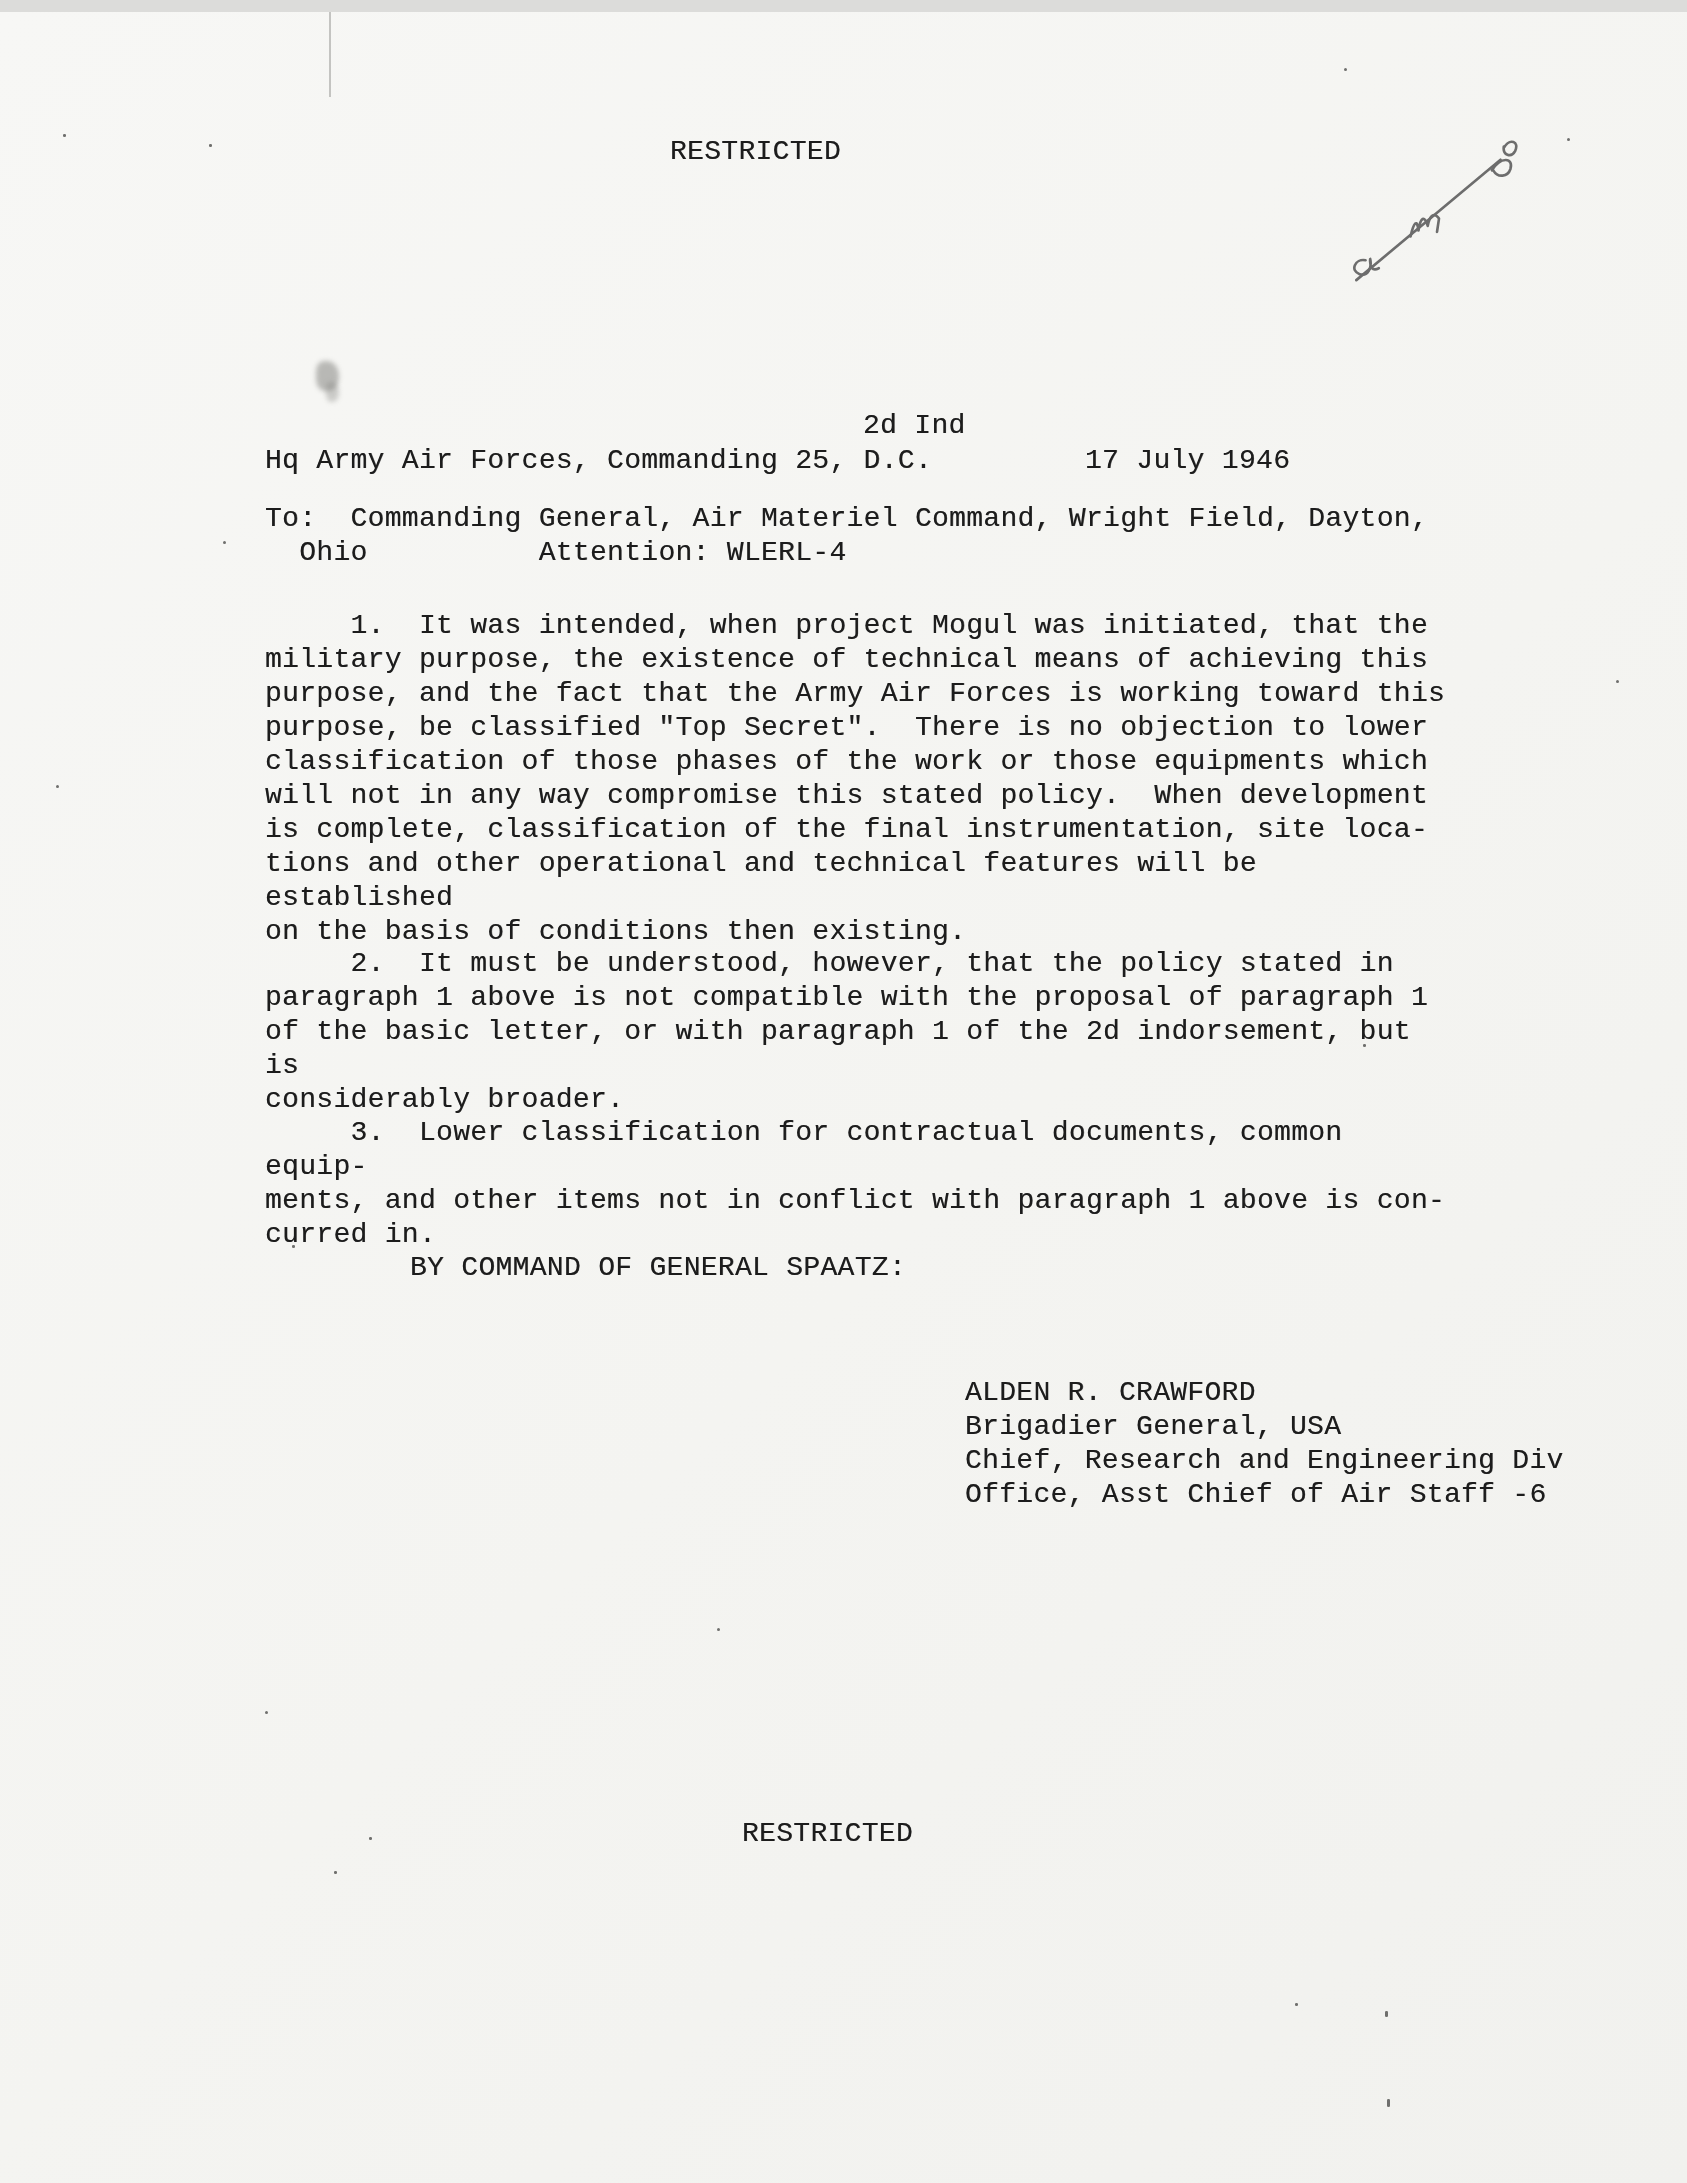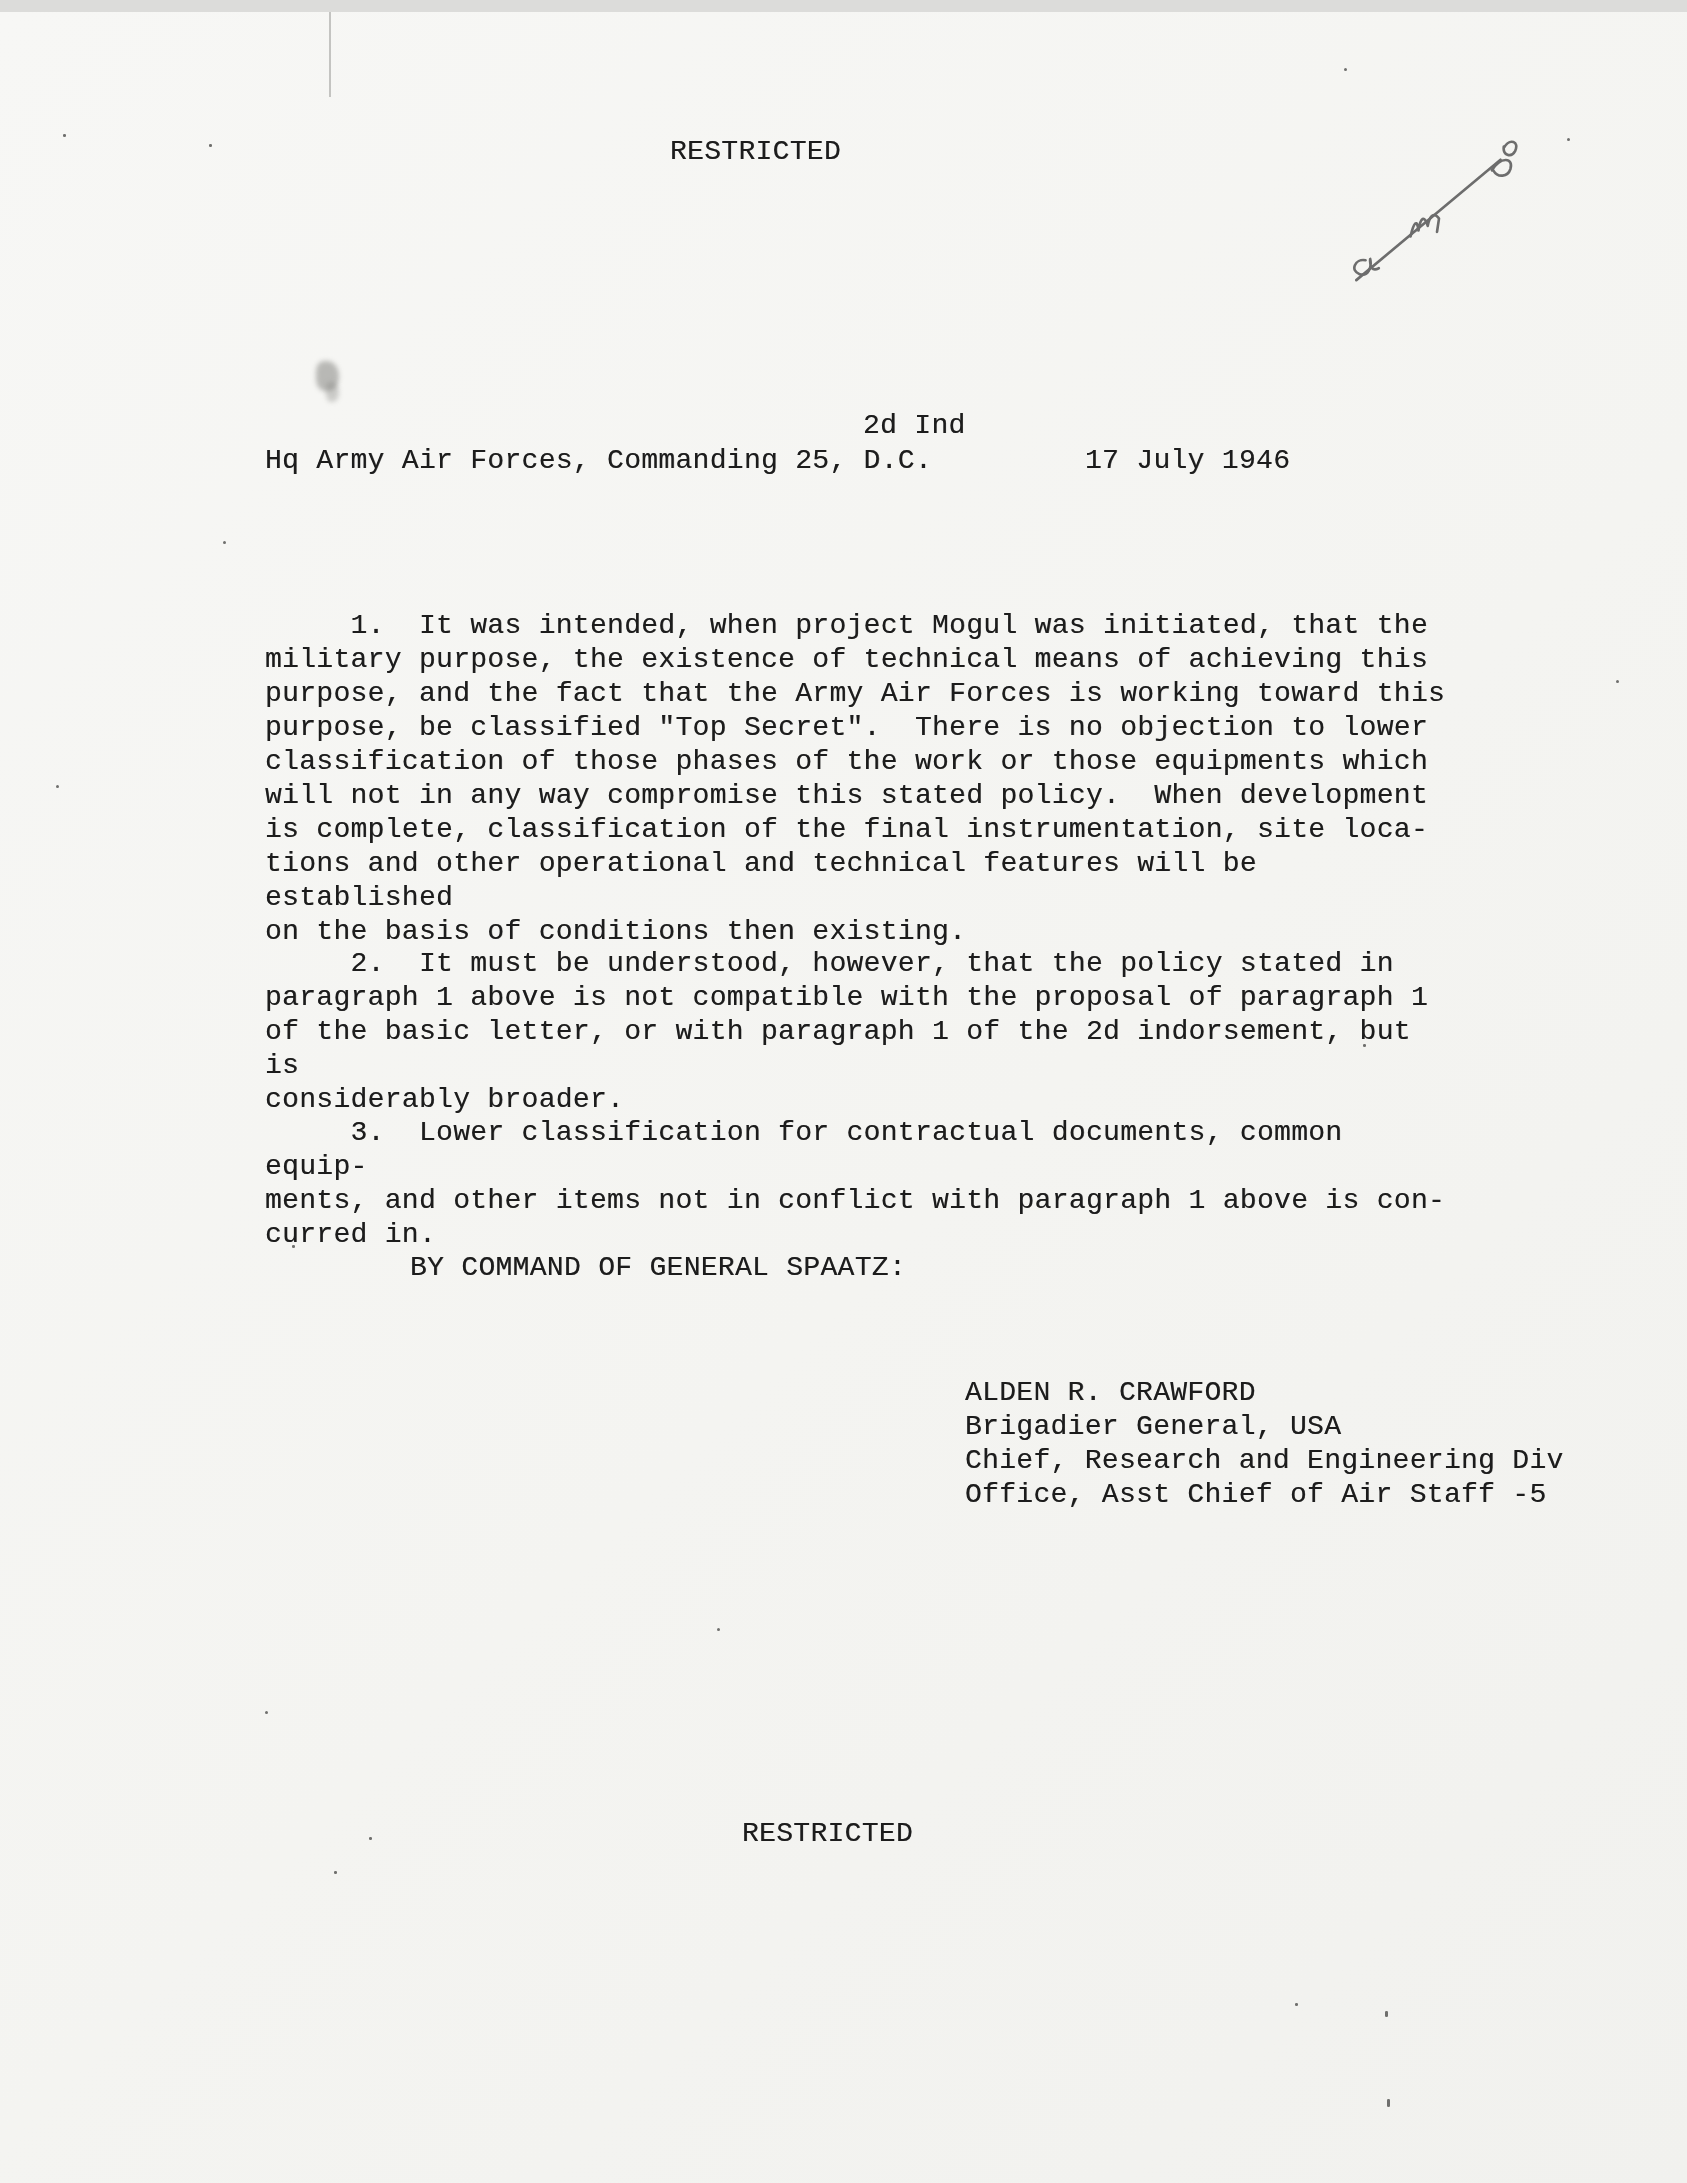--- a/index.html
+++ b/index.html
@@ -105,20 +105,22 @@
   </svg>
 
   <div class="tw classification-top">RESTRICTED</div>
 
 
   <div class="tw ind-label">2d Ind</div>
 
   <div class="tw from-line">Hq Army Air Forces, Commanding 25, D.C.</div>
   <div class="tw date-line">17 July 1946</div>
 
+  <div class="tw to-block">To:  Commanding General, Air Materiel Command, Wright Field, Dayton,
+  Ohio          Attention: WLERL-4</div>
 
   <div class="tw para-1">     1.  It was intended, when project Mogul was initiated, that the
 military purpose, the existence of technical means of achieving this
 purpose, and the fact that the Army Air Forces is working toward this
 purpose, be classified "Top Secret".  There is no objection to lower
 classification of those phases of the work or those equipments which
 will not in any way compromise this stated policy.  When development
 is complete, classification of the final instrumentation, site loca-
 tions and other operational and technical features will be established
 on the basis of conditions then existing.</div>
@@ -128,18 +130,18 @@
 considerably broader.</div>
   <div class="tw para-3">     3.  Lower classification for contractual documents, common equip-
 ments, and other items not in conflict with paragraph 1 above is con-
 curred in.</div>
 
   <div class="tw authority-line">BY COMMAND OF GENERAL SPAATZ:</div>
 
   <div class="tw signature-block">ALDEN R. CRAWFORD
 Brigadier General, USA
 Chief, Research and Engineering Div
-Office, Asst Chief of Air Staff -5</div>
+Office, Asst Chief of Air Staff -6</div>
 
   <div class="tw classification-bottom">RESTRICTED</div>
 
 </div>
 
 
 </body></html>

